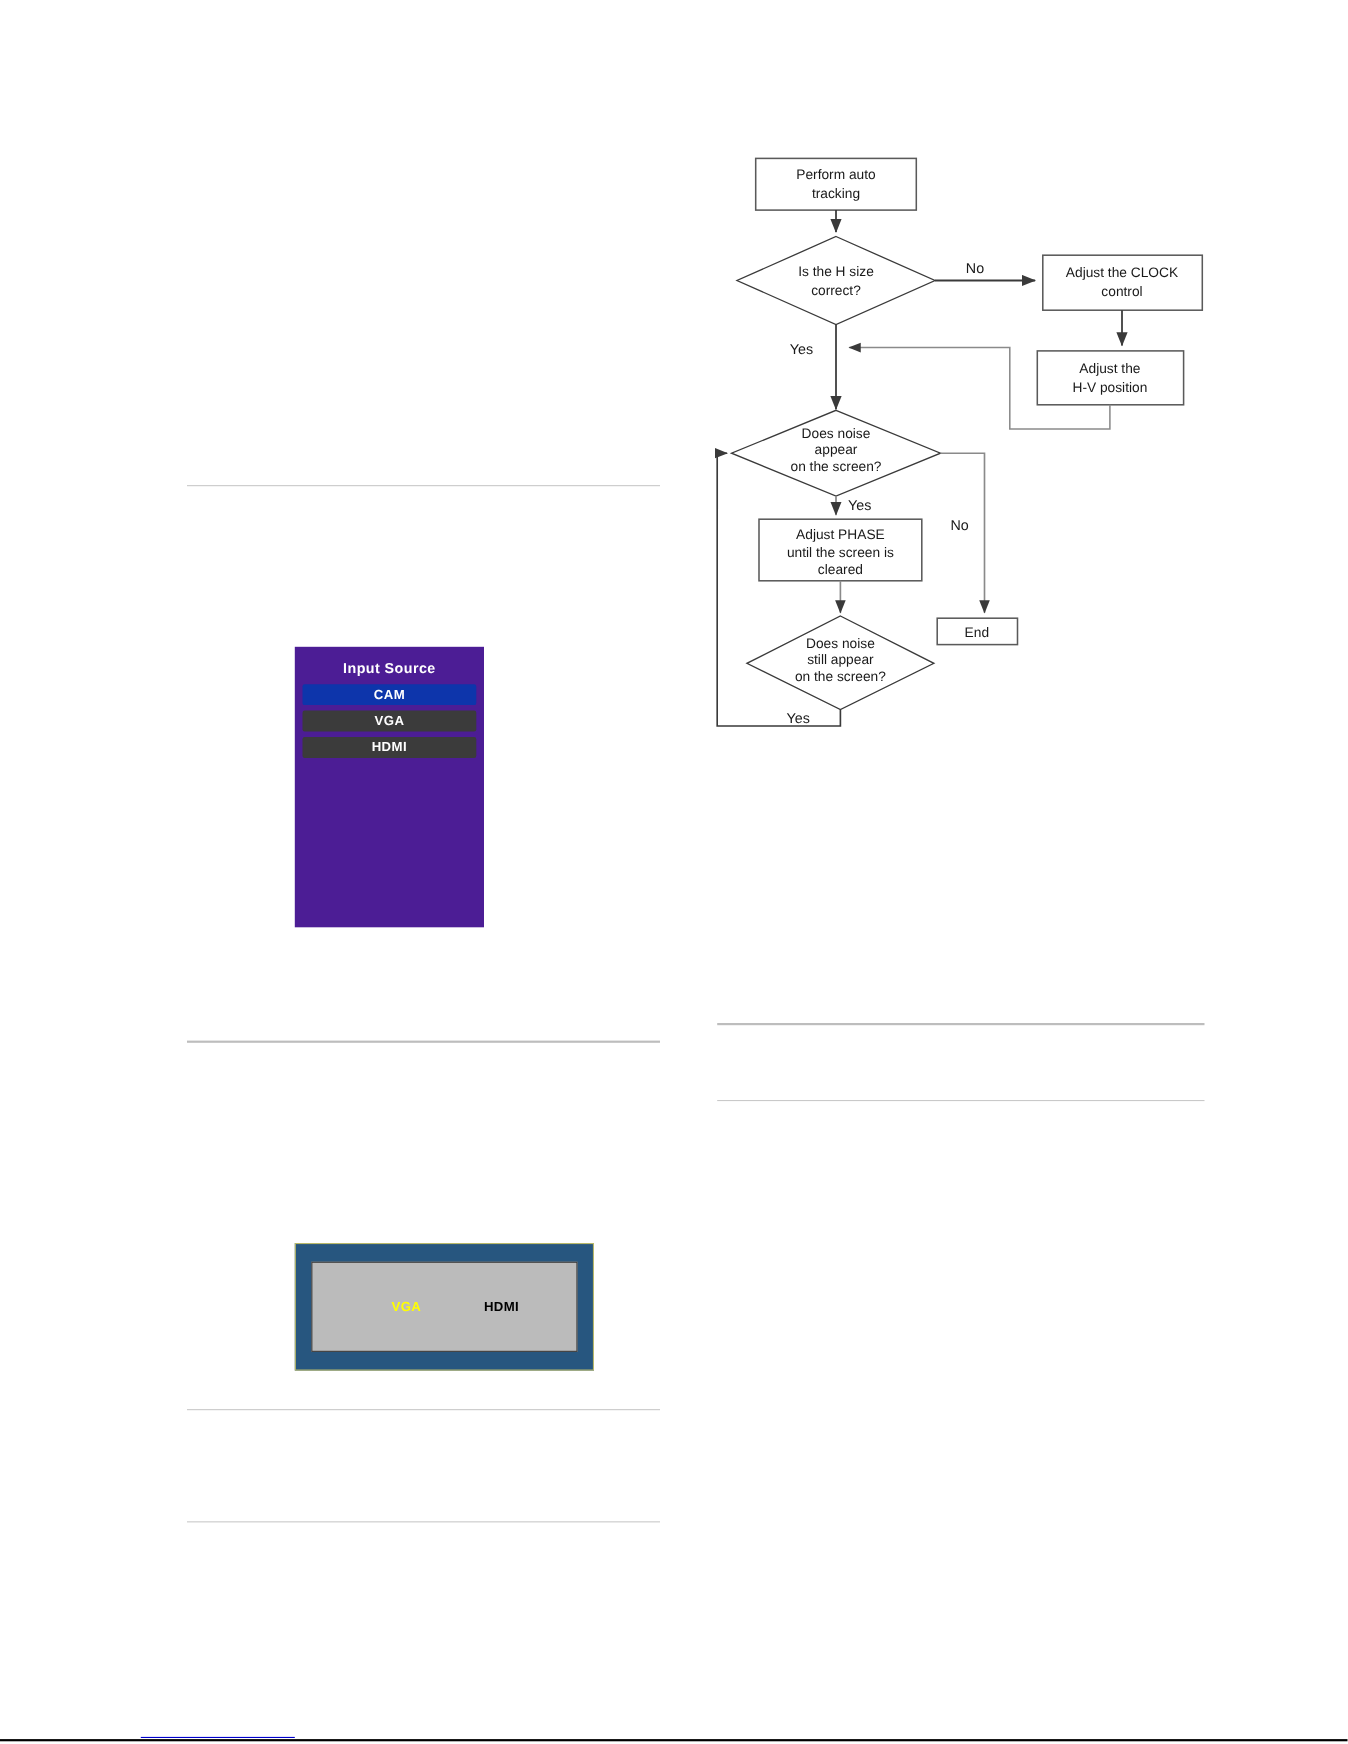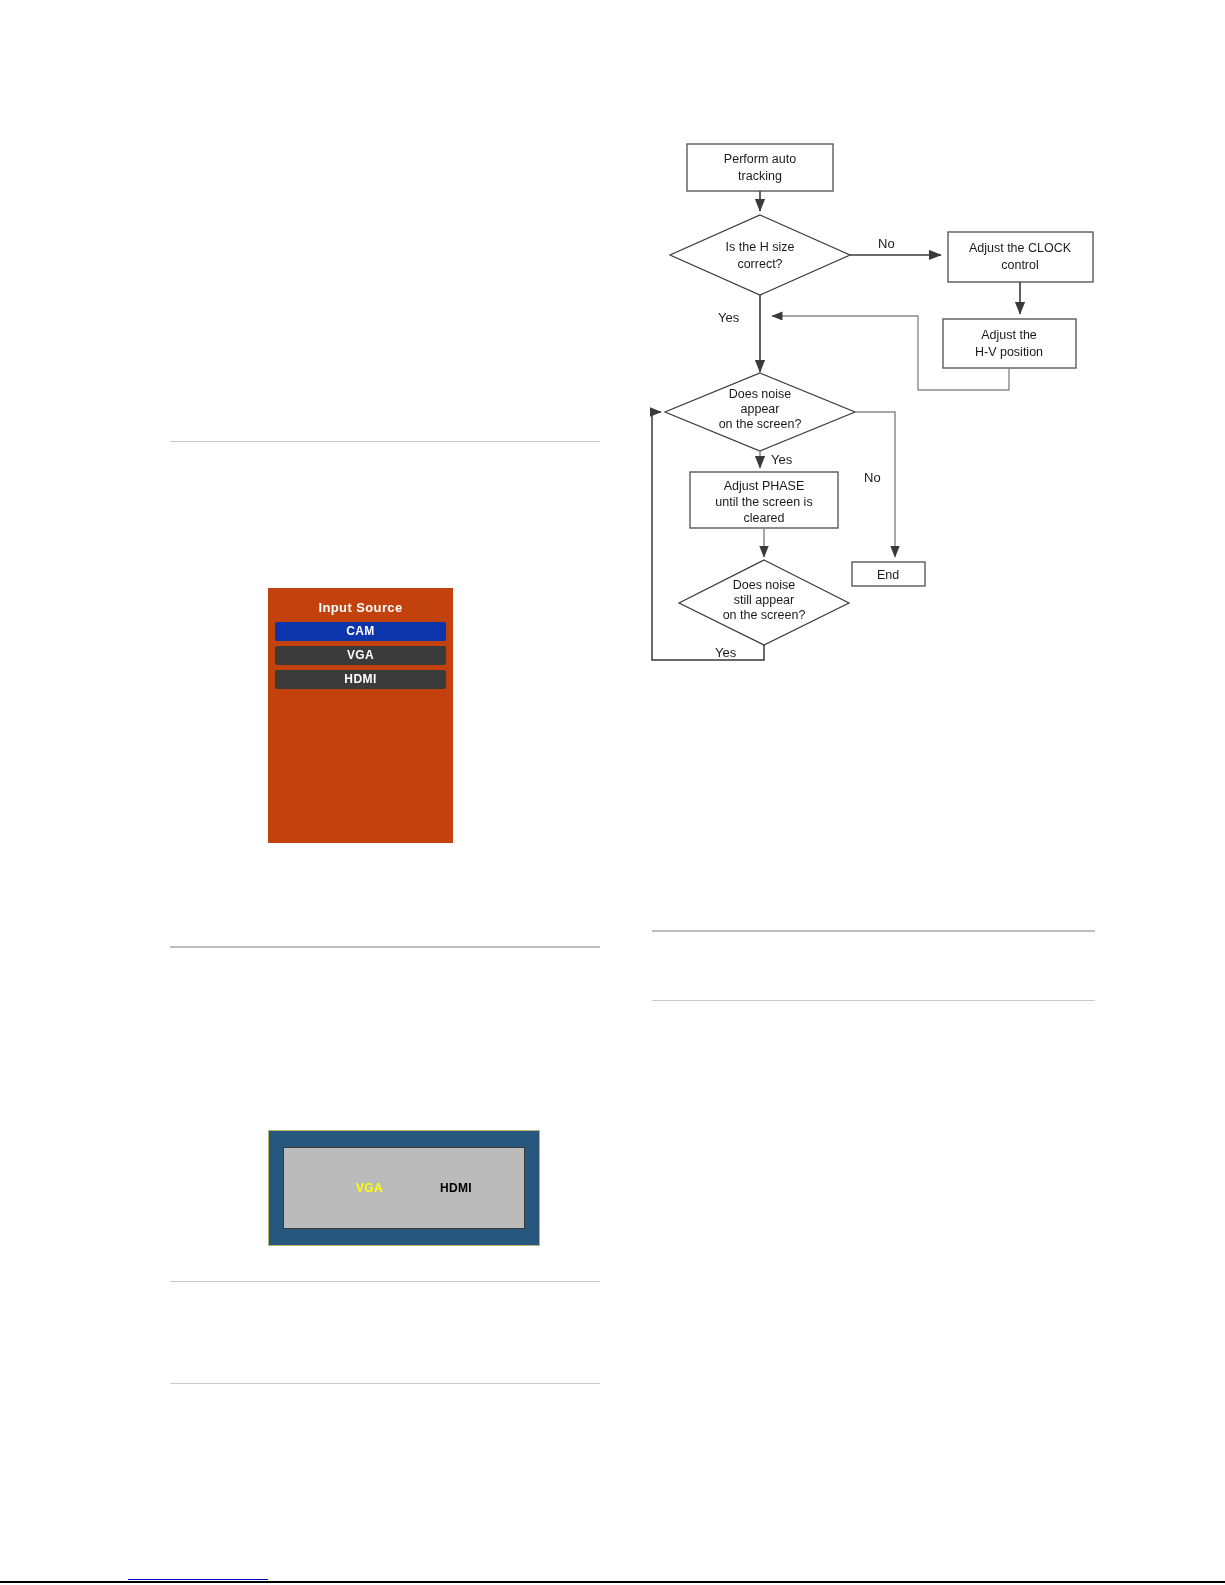--- a/index.html
+++ b/index.html
@@ -23,23 +23,23 @@
     background: #c9c9c9;
     height: 1px;
   }
   .hrule.black { background: #000000; height: 2px; }
 
   
   #osd-panel {
     position: absolute;
     left: 268px;
     top: 588px;
-    width: 185px;
+    width: 172px;
     height: 255px;
-    background: #c2410c;
+    background: #4c1d95;
   }
   #osd-title {
     color: #ffffff;
     font-size: 13px;
     font-weight: bold;
     text-align: center;
     letter-spacing: 0.4px;
     padding-top: 12px;
     margin-bottom: 7px;
   }

